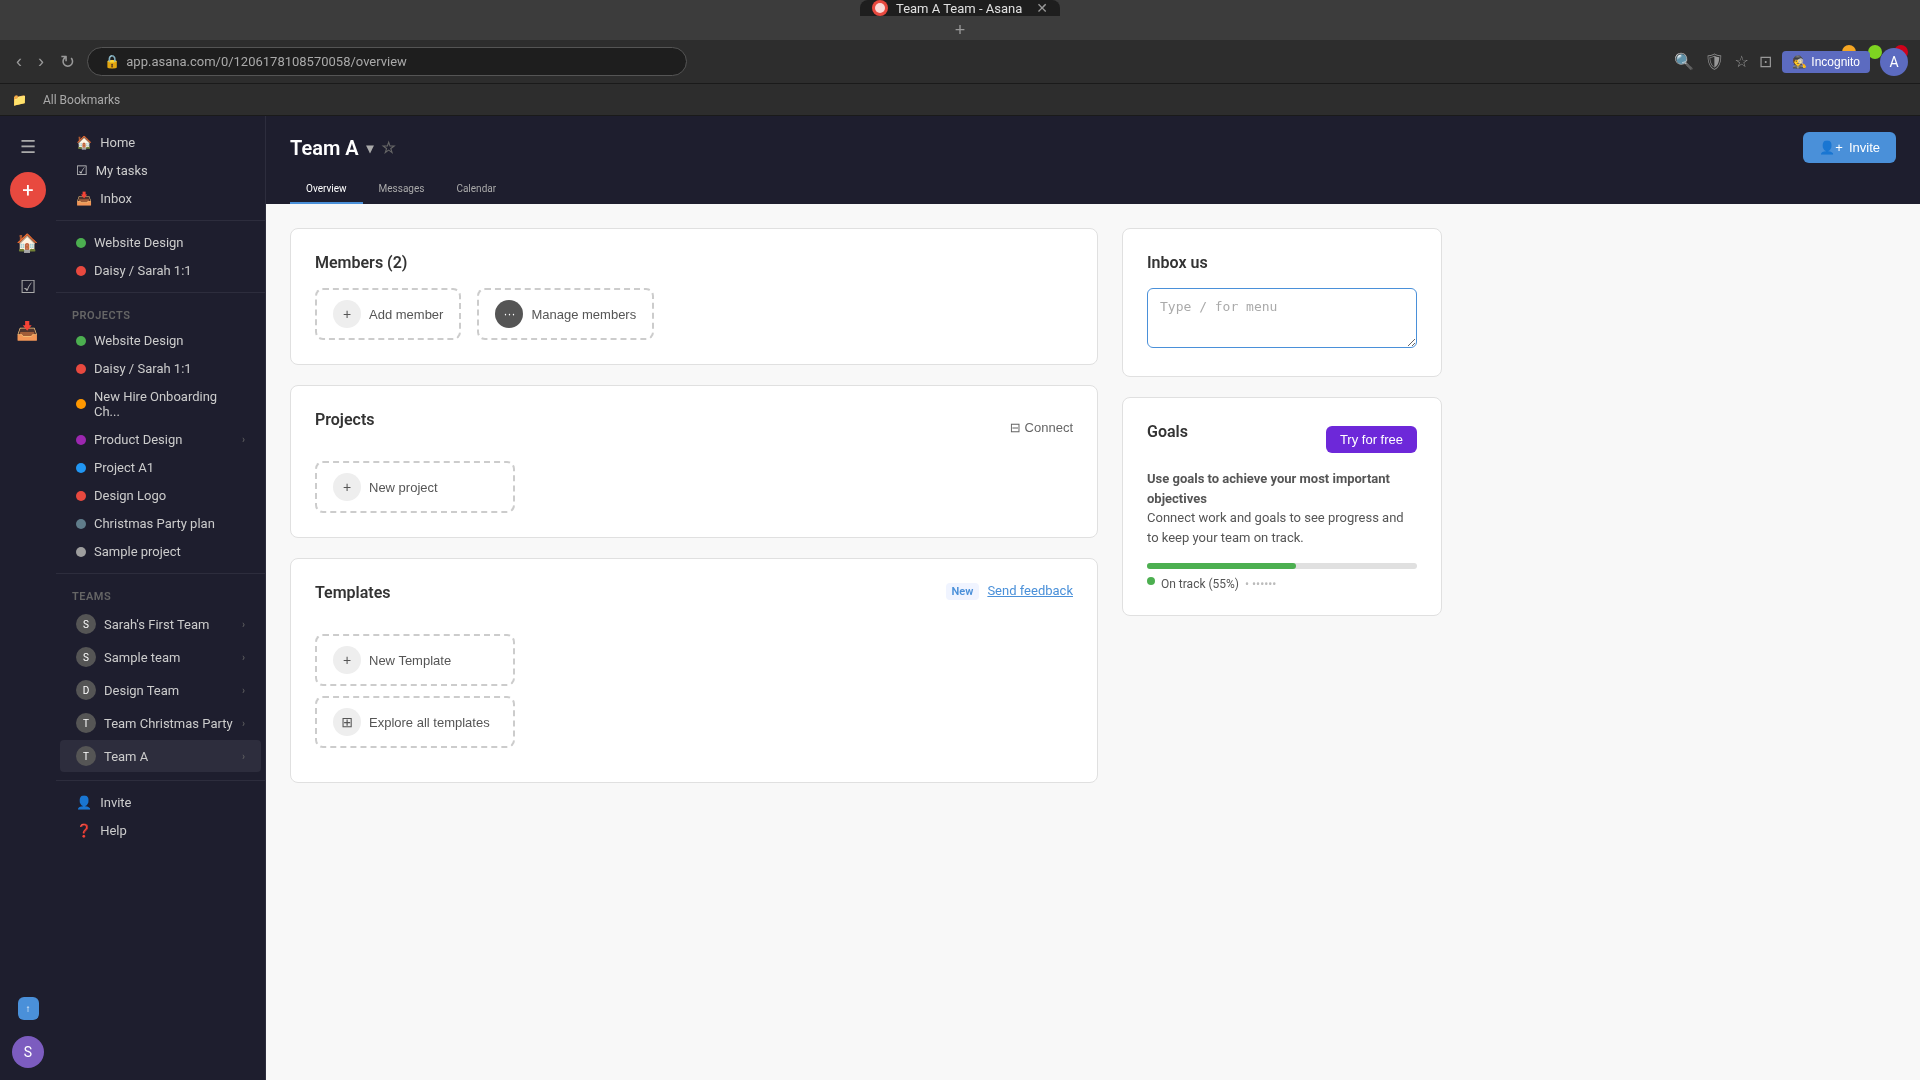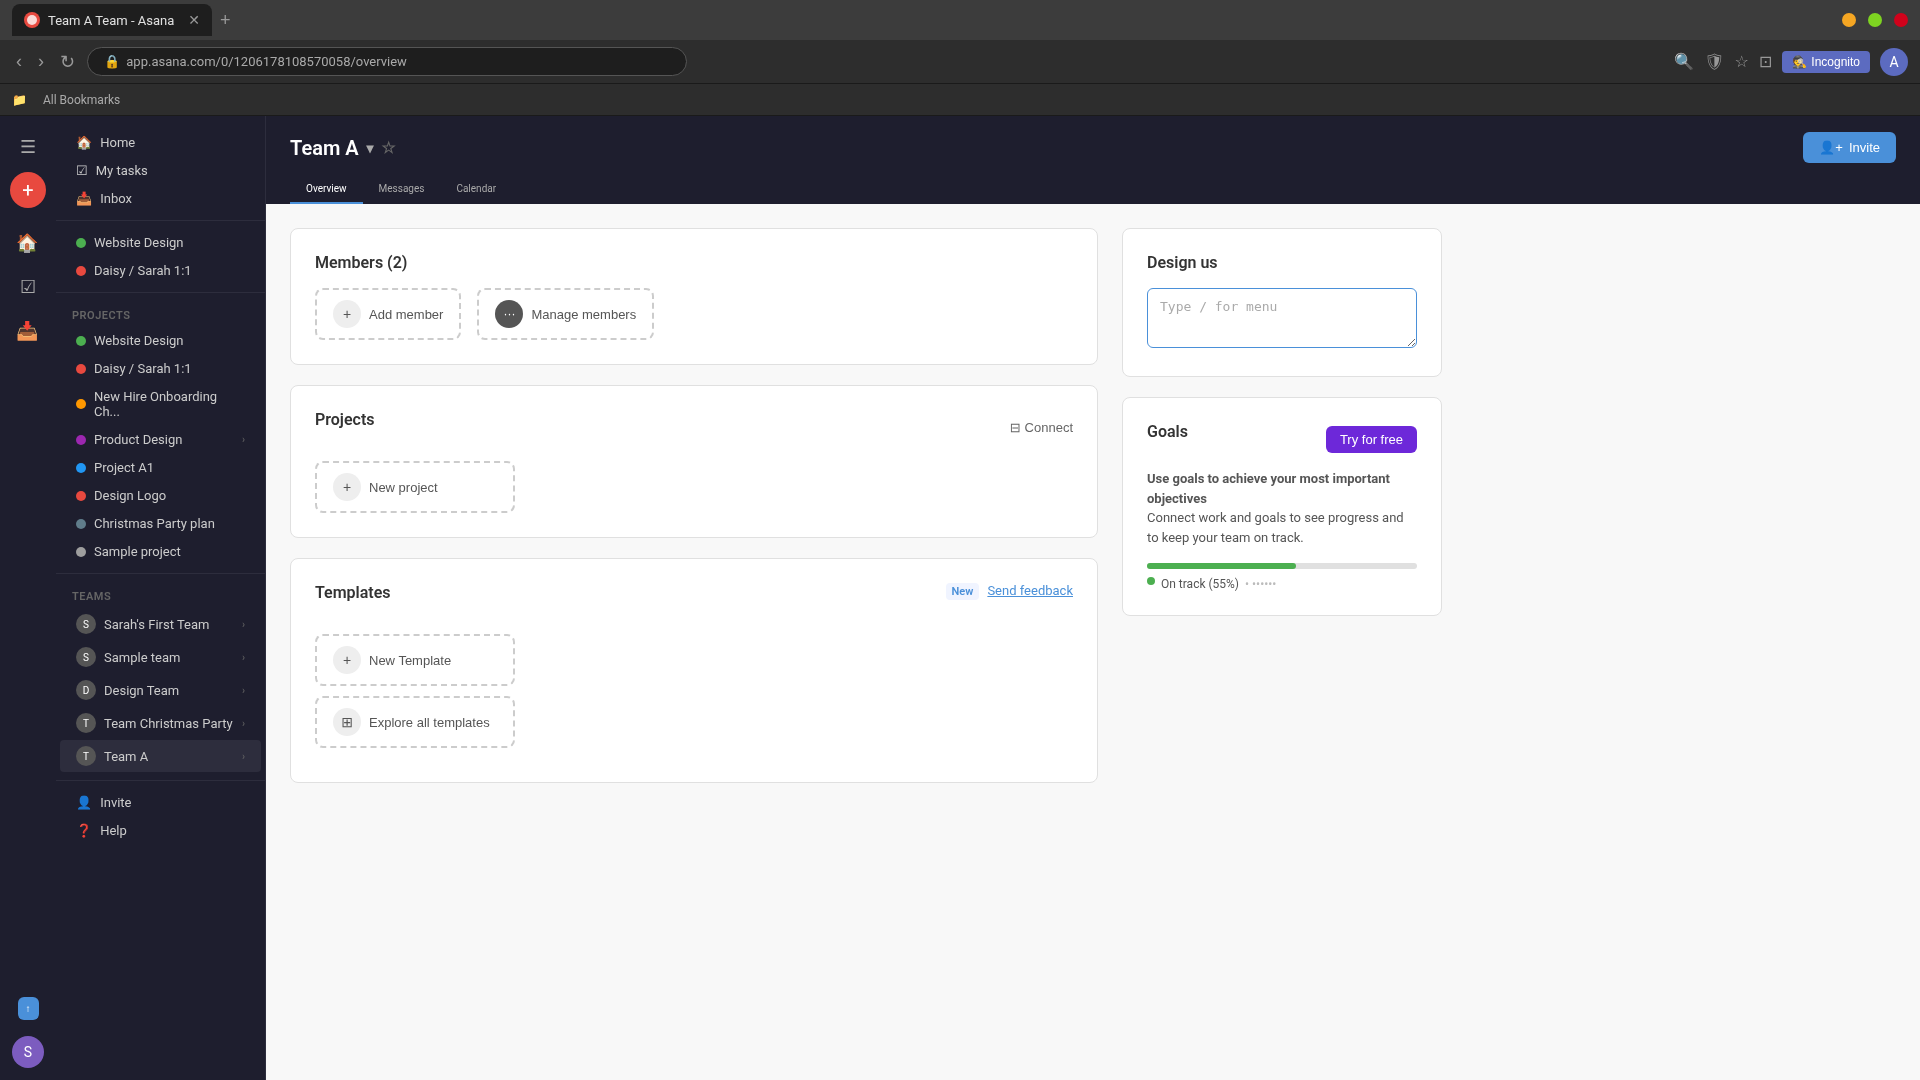--- a/index.html
+++ b/index.html
@@ -1,20 +1,20 @@
 <!DOCTYPE html>
 <html><head>
   <meta charset="utf-8">
   <style>
     * { box-sizing: border-box; margin: 0; padding: 0; }
     body { font-family: -apple-system, BlinkMacSystemFont, 'Segoe UI', Roboto, sans-serif; background: #1a1a2e; display: flex; flex-direction: column; height: 1080px; overflow: hidden; }
 
     
     .browser-chrome { background: #2d2d2d; flex-shrink: 0; }
-    .browser-titlebar { height: 40px; display: flex; align-items: center; padding: 0 12px; background: #3c3c3c; }
+    .browser-titlebar { height: 40px; display: flex; align-items: center; padding: 0 12px; background: #3c3c3c; flex-direction: column; }
     .browser-tab { background: #1e1e1e; border-radius: 8px 8px 0 0; padding: 0 12px; height: 32px; display: flex; align-items: center; gap: 8px; color: #e0e0e0; font-size: 13px; min-width: 200px; }
     .browser-tab .favicon { width: 16px; height: 16px; background: #e8493f; border-radius: 50%; display: flex; align-items: center; justify-content: center; }
     .tab-close { margin-left: auto; color: #999; cursor: pointer; font-size: 14px; }
     .new-tab-btn { background: none; border: none; color: #999; font-size: 18px; cursor: pointer; padding: 4px 8px; }
     .window-controls { margin-left: auto; display: flex; gap: 12px; }
     .win-btn { width: 14px; height: 14px; border-radius: 50%; cursor: pointer; }
     .win-min { background: #f5a623; }
     .win-max { background: #7ed321; }
     .win-close { background: #d0021b; }
 
@@ -347,21 +347,21 @@
           <button class="template-btn">
             <div class="action-btn-icon">⊞</div>
             <span>Explore all templates</span>
           </button>
         </div>
       </div>
 
       <div class="right-sidebar">
 
         <div class="card about-card">
-          <div class="card-title">Design us</div>
+          <div class="card-title">Inbox us</div>
           <textarea class="about-input" placeholder="Type / for menu" style=""></textarea>
         </div>
 
         <div class="card goals-card">
           <div class="goals-header">
             <div class="card-title">Goals</div>
             <button class="try-free-btn">Try for free</button>
           </div>
           <p class="goals-desc">
             <strong>Use goals to achieve your most important objectives</strong><br>

